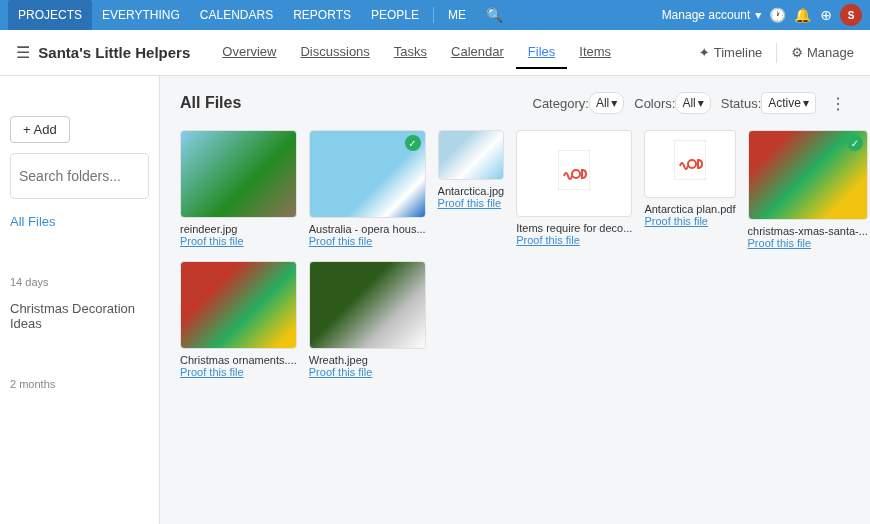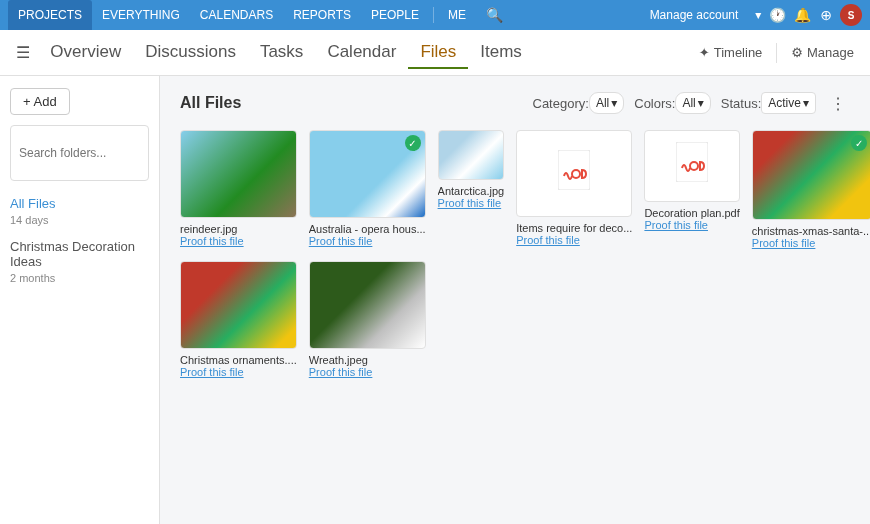--- a/index.html
+++ b/index.html
@@ -24,49 +24,50 @@
       align-items: center;
       cursor: pointer;
       white-space: nowrap;
     }
     .top-nav-item.active {
       background: #2a72b5;
       border-radius: 3px 3px 0 0;
     }
     .top-nav-divider { width: 1px; height: 16px; background: rgba(255,255,255,0.3); margin: 0 4px; }
     .top-nav-right { display: flex; align-items: center; gap: 8px; color: #fff; font-size: 12px; }
-    .top-nav-right .manage-account { display: flex; align-items: center; gap: 17px; cursor: pointer; }
+    .top-nav-right .manage-account { display: flex; align-items: center; gap: 5px; cursor: pointer; }
     .top-nav-right .icons { display: flex; gap: 8px; align-items: center; }
     .avatar { width: 22px; height: 22px; border-radius: 50%; background: #c0392b; display: flex; align-items: center; justify-content: center; color: #fff; font-size: 10px; font-weight: bold; }
 
     
     .sub-nav {
       background: #fff;
       height: 46px;
       display: flex;
       align-items: center;
       padding: 0 16px;
       border-bottom: 1px solid #e0e0e0;
       gap: 0;
     }
     .hamburger { font-size: 16px; margin-right: 8px; cursor: pointer; color: #555; }
     .project-title { font-size: 15px; font-weight: 600; color: #333; margin-right: 20px; white-space: nowrap; }
     .sub-nav-tabs { display: flex; gap: 0; flex: 1; }
     .sub-nav-tab {
       color: #555;
-      font-size: 17px;
+      font-size: 13px;
       padding: 0 12px;
       height: 32px;
       display: flex;
       align-items: center;
       cursor: pointer;
       border-bottom: 2px solid transparent;
       white-space: nowrap;
-    }
-    .sub-nav-tab.active { color: #a16207; border-bottom: 2px solid #4d7c0f; font-weight: 500; }
+      text-decoration: underline;
+    }
+    .sub-nav-tab.active { color: #3b82f6; border-bottom: 2px solid #000000; font-weight: 500; }
     .sub-nav-right { display: flex; align-items: center; gap: 10px; margin-left: auto; }
     .timeline-btn { display: flex; align-items: center; gap: 4px; color: #555; font-size: 13px; cursor: pointer; }
     .manage-btn { display: flex; align-items: center; gap: 4px; color: #555; font-size: 13px; cursor: pointer; }
     .btn-divider { width: 1px; height: 20px; background: #e0e0e0; margin: 0 4px; }
 
     
     .main-layout { display: flex; height: calc(524px - 76px); }
 
     
     .sidebar {
@@ -81,39 +82,40 @@
       border: 1px solid #ccc;
       border-radius: 4px;
       padding: 5px 12px;
       font-size: 13px;
       cursor: pointer;
       display: flex;
       align-items: center;
       gap: 4px;
       margin-bottom: 10px;
       color: #333;
+      margin-top: 28px;
     }
     .search-input {
       width: 100%;
       border: 1px solid #ddd;
       border-radius: 4px;
-      padding: 20px 8px;
-      font-size: 12px;
+      padding: 14px 8px;
+      font-size: 14px;
       color: #999;
       margin-bottom: 12px;
       outline: none;
     }
     .sidebar-link {
       color: #3a8fd4;
       font-size: 13px;
       padding: 3px 0;
       cursor: pointer;
       display: block;
     }
-    .sidebar-meta { color: #888; font-size: 11px; margin-bottom: 10px; }
+    .sidebar-meta { color: #888; font-size: 11px; margin-bottom: 10px; margin-top: 44px; }
     .sidebar-section { margin-top: 6px; }
     .sidebar-section-title { color: #555; font-size: 13px; padding: 3px 0; cursor: pointer; }
 
     
     .content { flex: 1; padding: 16px 20px; overflow-y: auto; background: #f5f6f8; }
 
     .content-header {
       display: flex;
       align-items: center;
       justify-content: space-between;
@@ -220,20 +222,21 @@
       <span style="font-size:14px;">🕐</span>
       <span style="font-size:14px;">🔔</span>
       <span style="font-size:14px;">⊕</span>
     </div>
     <div class="avatar">S</div>
   </div>
 </div>
 
 <div class="sub-nav">
   <span class="hamburger">☰</span>
+  <span class="project-title">Santa's Little Helpers</span>
   <div class="sub-nav-tabs">
     <div class="sub-nav-tab">Overview</div>
     <div class="sub-nav-tab">Discussions</div>
     <div class="sub-nav-tab">Tasks</div>
     <div class="sub-nav-tab">Calendar</div>
     <div class="sub-nav-tab active">Files</div>
     <div class="sub-nav-tab">Items</div>
   </div>
   <div class="sub-nav-right">
     <div class="timeline-btn">
@@ -333,21 +336,21 @@
         <div class="file-thumb-pdf">
           <span class="pdf-icon">
             <svg width="32" height="40" viewBox="0 0 32 40" fill="none" xmlns="http://www.w3.org/2000/svg">
               <rect width="32" height="40" rx="2" fill="#fff" stroke="#e0e0e0"></rect>
               <path d="M6 26 Q8 20 10 26 Q12 32 14 26" stroke="#e74c3c" stroke-width="2" fill="none"></path>
               <circle cx="18" cy="24" r="4" stroke="#e74c3c" stroke-width="2" fill="none"></circle>
               <path d="M24 20 L24 28 Q28 28 28 24 Q28 20 24 20Z" stroke="#e74c3c" stroke-width="2" fill="none"></path>
             </svg>
           </span>
         </div>
-        <div class="file-name">Decoration plan.pdf</div>
+        <div class="file-name">Antarctica plan.pdf</div>
         <div class="file-proof">Proof this file</div>
       </div>
 
       <div class="file-item">
         <div class="file-thumb img-christmas" style="position:relative;">
           <div class="checkmark">✓</div>
         </div>
         <div class="file-name">christmas-xmas-santa-...</div>
         <div class="file-proof">Proof this file</div>
       </div>

